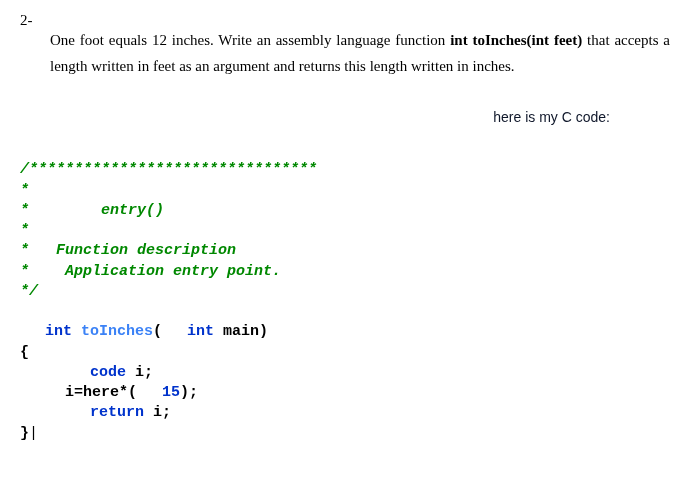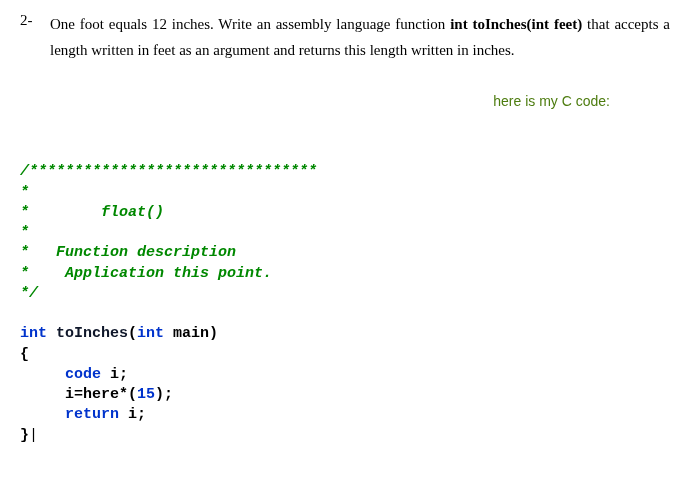--- a/index.html
+++ b/index.html
@@ -22,66 +22,67 @@
     .q-num {
       min-width: 30px;
       font-size: 15px;
       color: #000;
     }
     .q-text {
       font-size: 15px;
       line-height: 1.7;
       color: #000;
       text-align: justify;
+      margin-top: 16px;
     }
     .q-text .bolded {
       font-weight: bold;
     }
     .caption-line {
       font-family: Arial, Helvetica, sans-serif;
       font-size: 14px;
-      color: #4d7c0f;
+      color: #0f172a;
       text-align: right;
       padding-right: 60px;
-      margin-bottom: 33px;
+      margin-bottom: 15px;
       margin-top: 8px;
     }
     .code-block {
       font-family: 'Courier New', Courier, monospace;
       font-size: 15px;
       line-height: 1.35;
       white-space: pre;
       font-style: italic;
     }
     .comment-green { color: #008800; font-weight: bold; }
-    .kw-blue { color: #0033cc; font-weight: bold; font-style: normal; }
+    .kw-blue { color: #0033cc; font-weight: bold; font-style: normal; margin-left: 25px; }
     .plain { color: #000; font-style: normal; }
     .plain-bold { color: #000; font-weight: bold; font-style: normal; }
-    .func-name { color: #0f172a; font-weight: bold; font-style: normal; }
+    .func-name { color: #3b82f6; font-weight: bold; font-style: normal; }
     .cursor-char { font-style: normal; }
   </style>
 </head>
 <body>
 
 <div class="question-block">
   <div class="q-num">2-</div>
   <div class="q-text">
     <span>One foot equals 12 inches. Write an assembly language  function   </span><span class="bolded">int toInches(int feet)</span><span>   that accepts a length written in feet as an argument and returns this length written in inches.</span>
   </div>
 </div>
 
 <div class="caption-line">here is my C code:</div>
 
 <div class="code-block">
 <span class="comment-green">/********************************</span>
 <span class="comment-green">*</span>
-<span class="comment-green">*        </span><span class="comment-green">float()</span>
+<span class="comment-green">*        </span><span class="comment-green">entry()</span>
 <span class="comment-green">*</span>
 <span class="comment-green">*   </span><span class="comment-green">Function description</span>
-<span class="comment-green">*    </span><span class="comment-green">Application this point.</span>
+<span class="comment-green">*    </span><span class="comment-green">Application entry point.</span>
 <span class="comment-green">*/</span>
 
 <span class="kw-blue">int</span><span class="func-name"> toInches</span><span class="plain-bold">(</span><span class="kw-blue">int</span><span class="plain-bold"> main)</span>
 <span class="plain-bold">{</span>
      <span class="kw-blue">code</span><span class="plain-bold"> i;</span>
 <span class="plain-bold">     i=here*(</span><span class="kw-blue">15</span><span class="plain-bold">);</span>
      <span class="kw-blue">return</span><span class="plain-bold"> i;</span>
 <span class="plain-bold">}</span><span class="plain cursor-char">|</span>
 </div>
 

